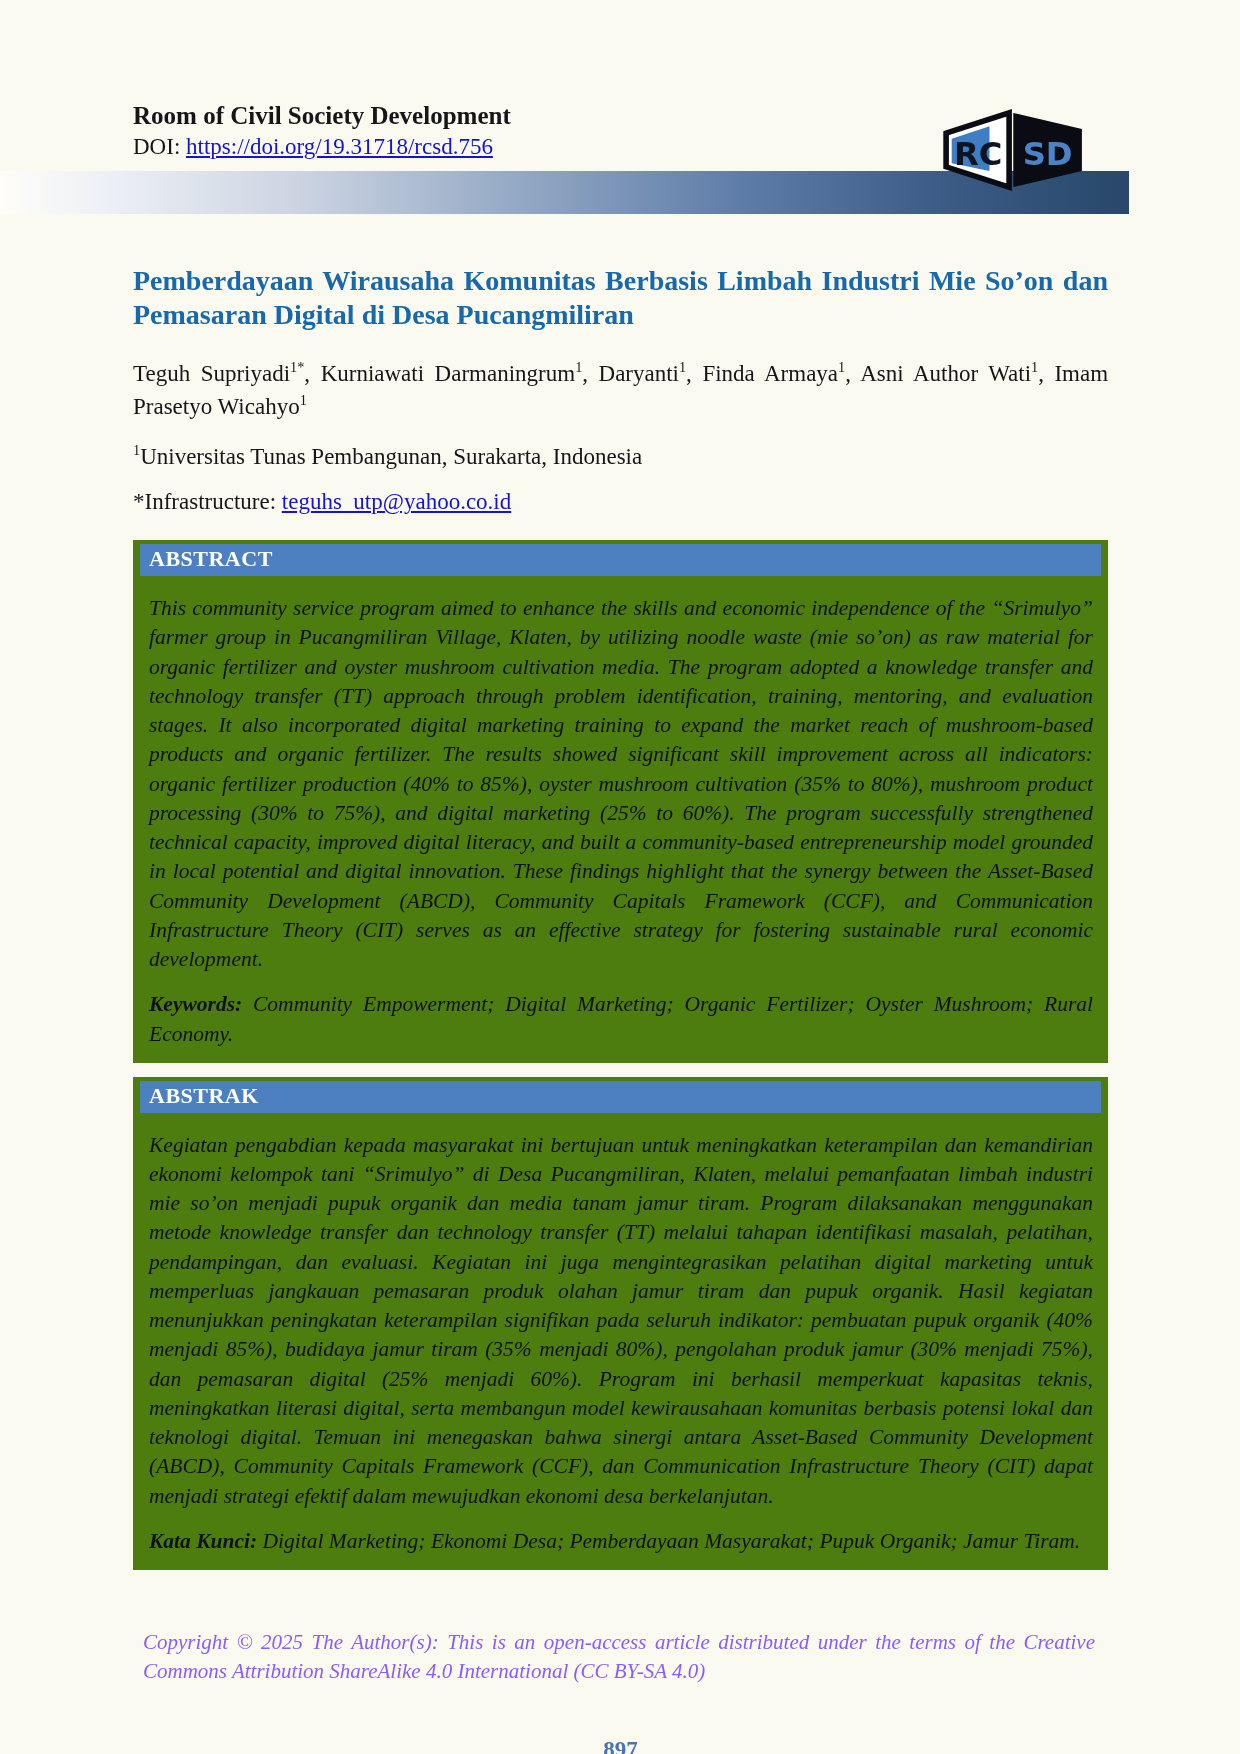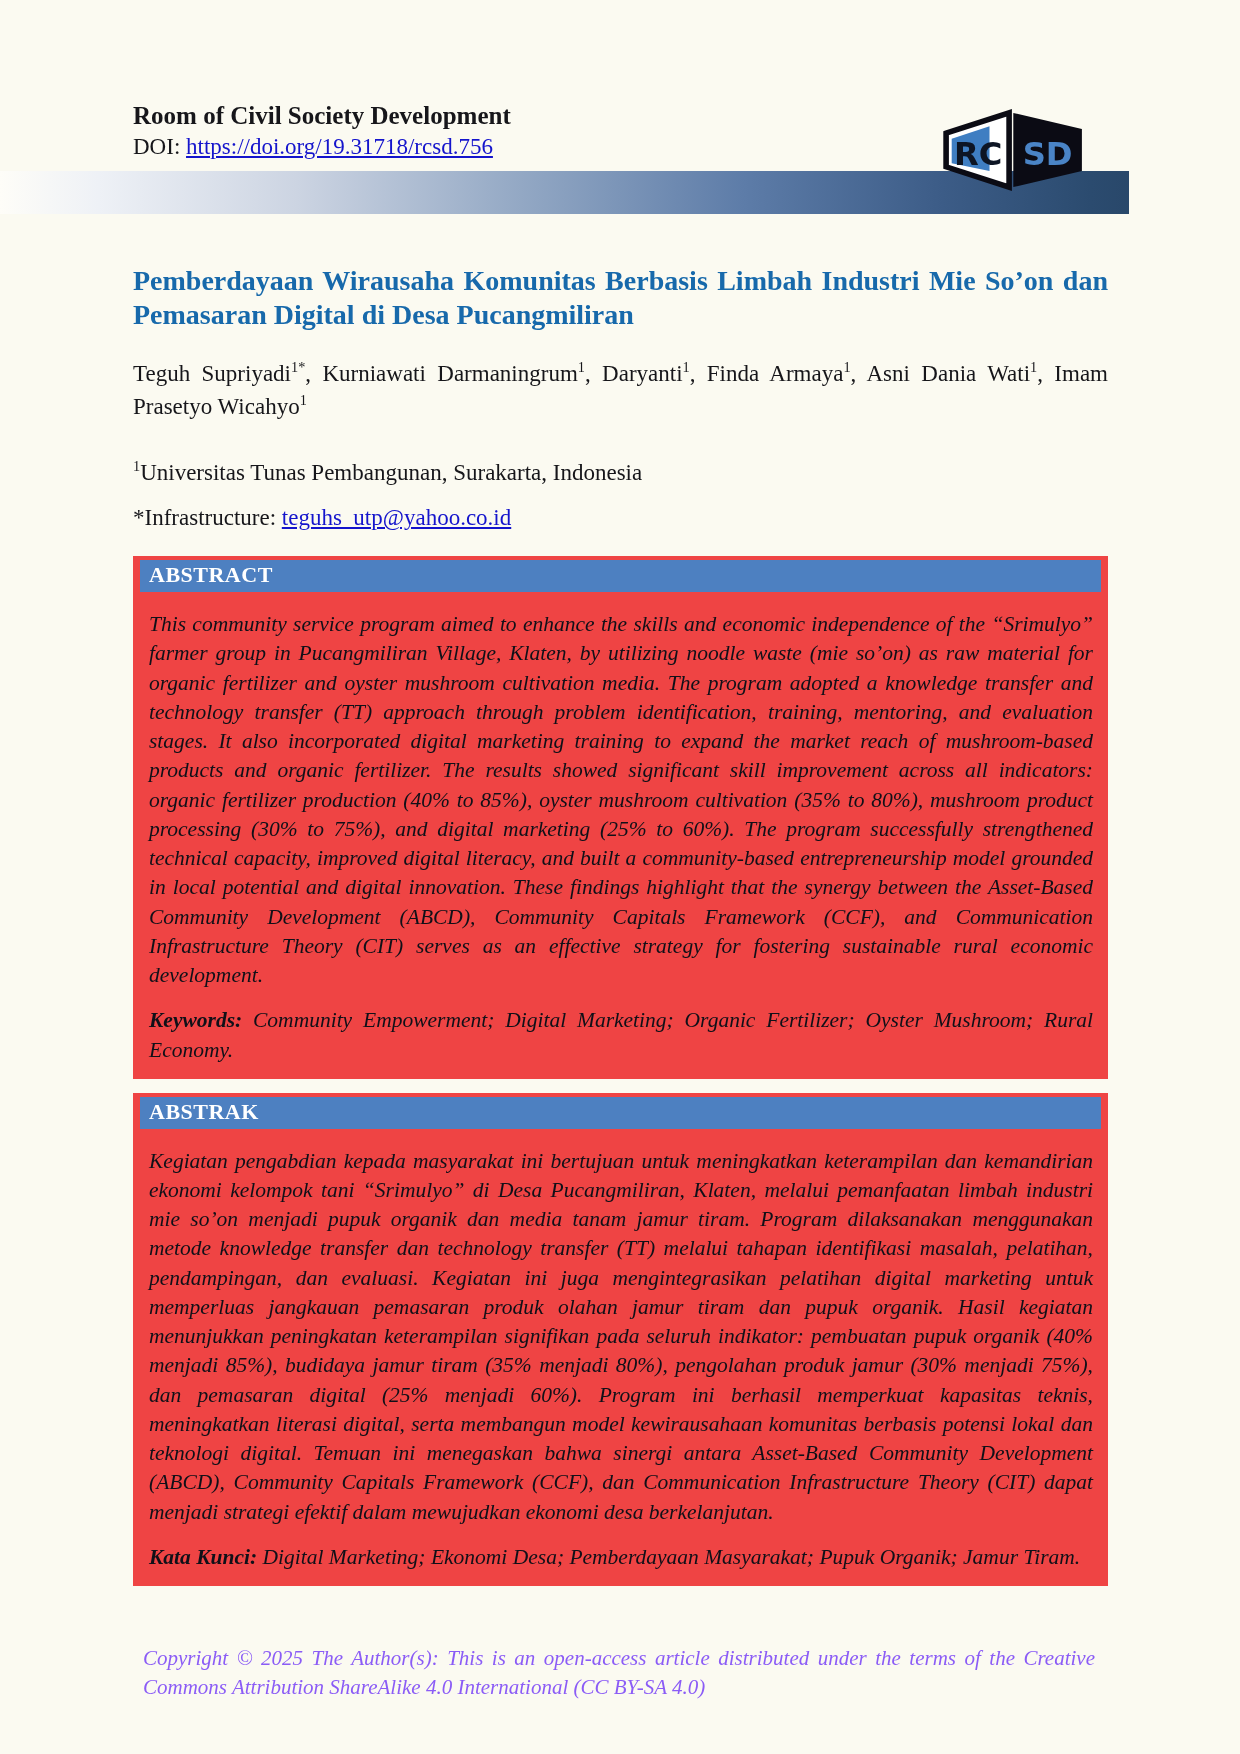--- a/index.html
+++ b/index.html
@@ -26,24 +26,24 @@
   }
   
   .content{width:975px;margin:0 0 0 133px;}
   h1.title{
     margin:50px 0 0 0;
     font-size:28px;line-height:1.22;font-weight:bold;
     color:#1769ab;text-align:justify;
   }
   .authors{margin:26px 0 0 0;font-size:23px;line-height:1.42;text-align:justify;}
   sup{font-size:62%;vertical-align:super;line-height:0;}
-  .affil{margin:37px 0 0 0;font-size:23px;}
+  .affil{margin:21px 0 0 0;font-size:23px;}
   .corr{margin:19px 0 0 0;font-size:23px;}
   
-  .abs{background:#ef4444;margin-top:25px;padding:4px 7px 14px 7px;}
+  .abs{background:#4d7c0f;margin-top:25px;padding:4px 7px 14px 7px;}
   .abs2{margin-top:14px;}
   .abs-bar{
     background:#4d80c1;color:#ffffff;
     font-size:22px;font-weight:bold;letter-spacing:.5px;
     padding:2px 0 4px 9px;
   }
   .abs-inner{padding:18px 8px 0 9px;}
   .abs-text{
     margin:0;font-size:21.5px;line-height:1.36;
     font-style:italic;text-align:justify;color:#101018;
@@ -78,21 +78,21 @@
       </svg>
     </div>
   </header>
 
   <div class="grad"></div>
 
   <main class="content">
 
     <h1 class="title">Pemberdayaan Wirausaha Komunitas Berbasis Limbah Industri Mie So’on dan Pemasaran Digital di Desa Pucangmiliran</h1>
 
-    <p class="authors"><span>Teguh Supriyadi</span><sup>1*</sup><span>, </span><span>Kurniawati Darmaningrum</span><sup>1</sup><span>, </span><span>Daryanti</span><sup>1</sup><span>, </span><span>Finda Armaya</span><sup>1</sup><span>, </span><span>Asni Dania Wati</span><sup>1</sup><span>, </span><span>Imam Prasetyo Wicahyo</span><sup>1</sup></p>
+    <p class="authors"><span>Teguh Supriyadi</span><sup>1*</sup><span>, </span><span>Kurniawati Darmaningrum</span><sup>1</sup><span>, </span><span>Daryanti</span><sup>1</sup><span>, </span><span>Finda Armaya</span><sup>1</sup><span>, </span><span>Asni Author Wati</span><sup>1</sup><span>, </span><span>Imam Prasetyo Wicahyo</span><sup>1</sup></p>
 
     <p class="affil"><sup>1</sup><span>Universitas Tunas Pembangunan, Surakarta, Indonesia</span></p>
 
     <p class="corr"><span>*Infrastructure:</span>
       <a class="link">teguhs_utp@yahoo.co.id</a>
     </p>
 
     <section class="abs">
       <div class="abs-bar">ABSTRACT</div>
       <div class="abs-inner">

